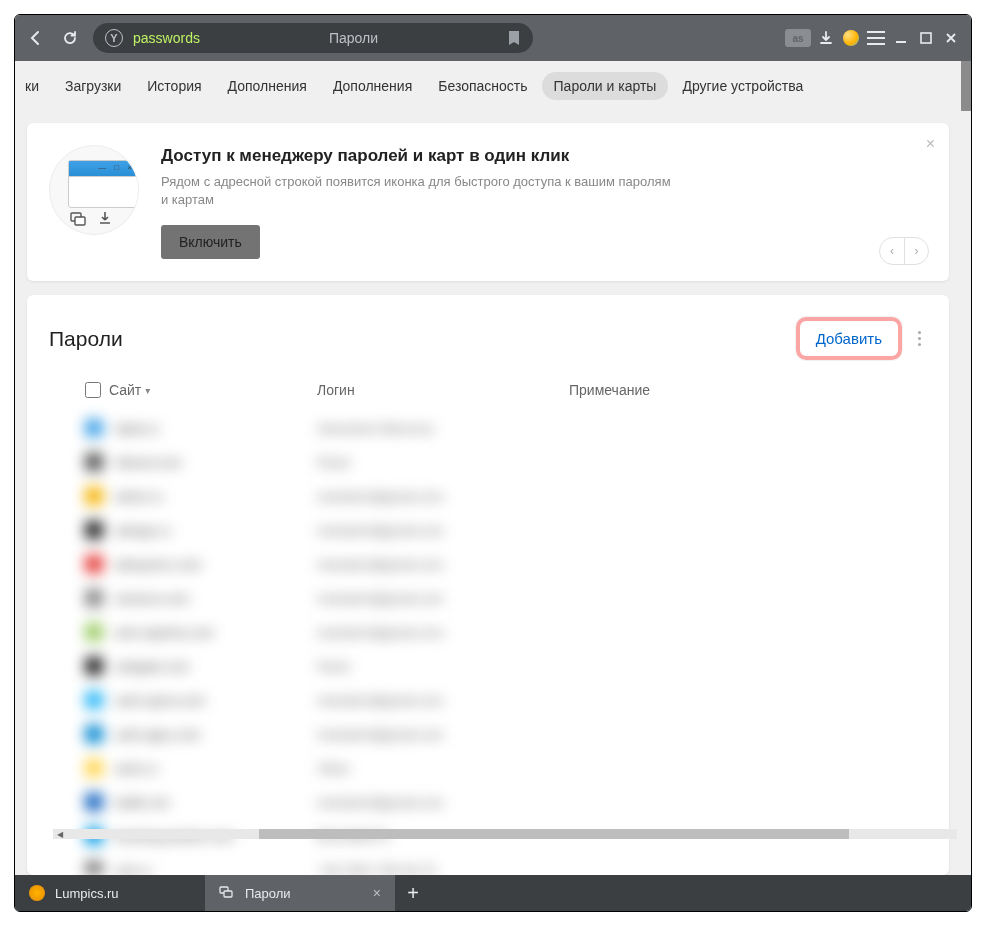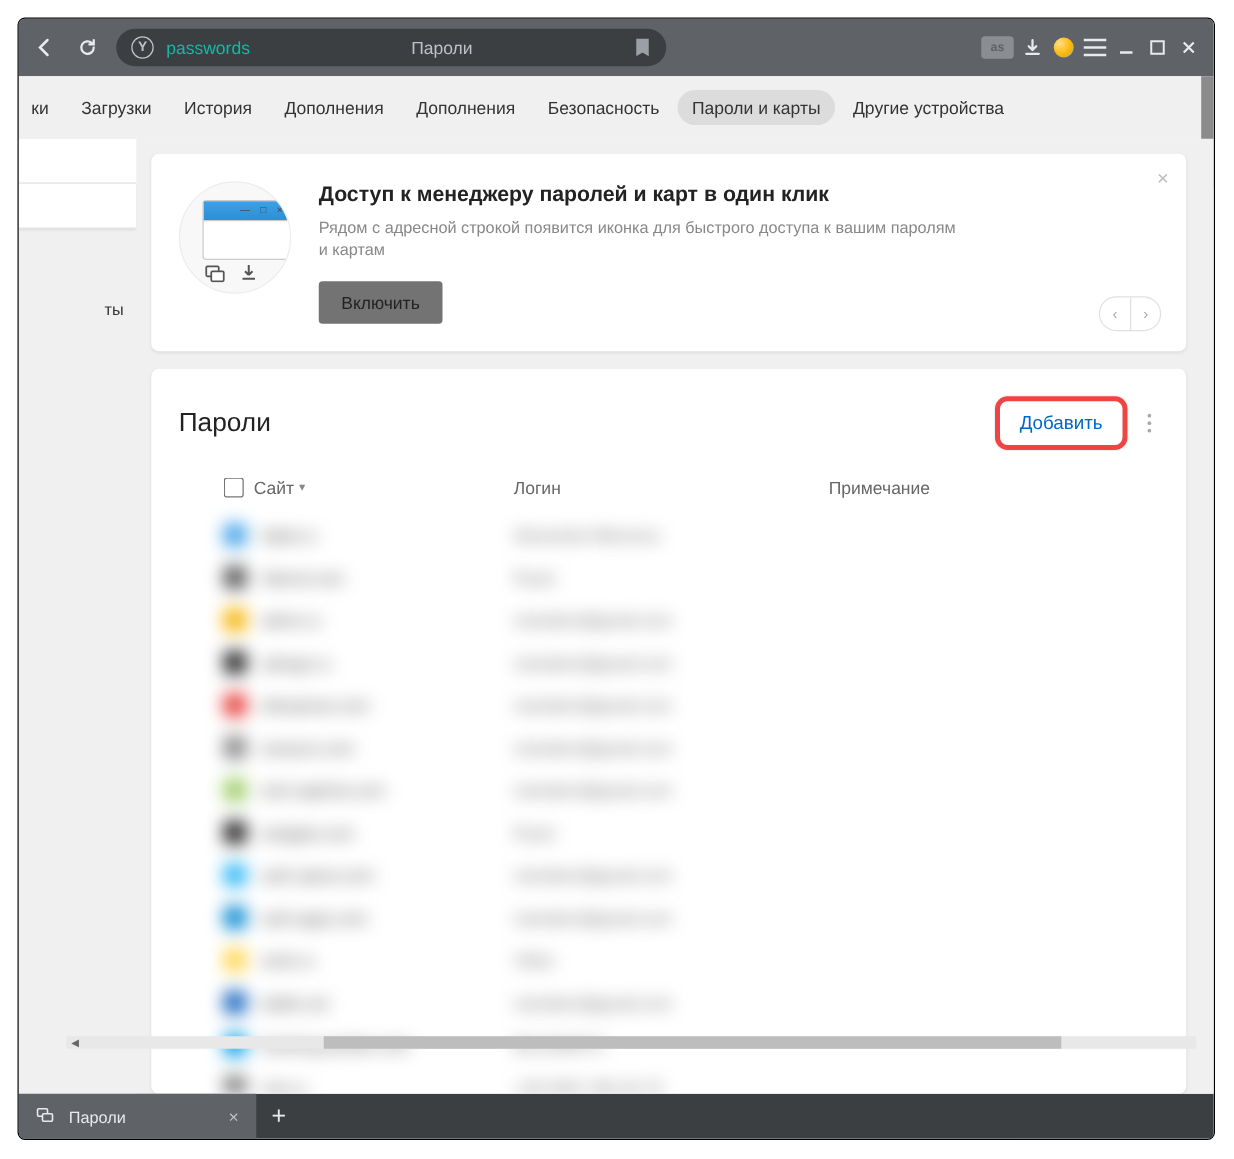--- a/index.html
+++ b/index.html
@@ -5,21 +5,21 @@
 * { margin: 0; padding: 0; box-sizing: border-box; font-family: Arial, Helvetica, sans-serif; }
 body { background: #fff; width: 987px; height: 927px; overflow: hidden; position: relative; }
 
 .viewport { position: absolute; left: 14px; top: 14px; width: 958px; height: 898px; border: 1px solid #000; border-radius: 6px; overflow: hidden; background: #fff; display: flex; flex-direction: column; }
 
 
 .chrome-bar { height: 46px; background: #5f6367; display: flex; align-items: center; padding: 0 10px; gap: 12px; color: #e8eaed; flex: 0 0 auto; }
 .chrome-bar .nav-btn { width: 22px; height: 22px; display:flex; align-items:center; justify-content:center; color:#e8eaed; cursor:pointer; }
 .addr { flex: 0 0 440px; height: 30px; background: #3c3f42; border-radius: 15px; display:flex; align-items:center; padding: 0 12px; gap: 10px; color:#bdc1c6; font-size:14px; }
 .addr .y-icon { width:18px; height:18px; border-radius:50%; border:1.5px solid #bdc1c6; display:flex; align-items:center; justify-content:center; font-size:11px; font-weight:bold; }
-.addr .addr-text { color:#14b8a6; }
+.addr .addr-text { color:#bef264; }
 .addr .gap { flex:1; }
 .addr .title { color:#bdc1c6; }
 .chrome-right { margin-left:auto; display:flex; align-items:center; gap:5px; }
 .chrome-right .ico { width:20px; height:20px; display:flex; align-items:center; justify-content:center; color:#e8eaed; cursor:pointer; }
 .weather-dot { width:16px; height:16px; border-radius:50%; background: radial-gradient(circle at 30% 30%, #ffe082, #ffb300 60%, #4fc3f7); }
 .burger { width:18px; height:14px; display:flex; flex-direction:column; justify-content:space-between; }
 .burger span { height:2px; background:#e8eaed; }
 
 
 .tabs { height: 50px; background:#f0f0f0; display:flex; align-items:center; padding: 0 0 0 0; gap: 6px; font-size:14px; color:#333; position:relative; flex:0 0 auto; }
@@ -53,21 +53,21 @@
 .promo-close { position:absolute; top:12px; right:14px; color:#bbb; font-size:16px; cursor:pointer; }
 .promo-nav { position:absolute; bottom:16px; right:20px; display:flex; border:1px solid #e0e0e0; border-radius:16px; overflow:hidden; }
 .promo-nav span { width:24px; height:26px; display:flex; align-items:center; justify-content:center; color:#aaa; font-size:12px; cursor:pointer; }
 .promo-nav span+span { border-left:1px solid #e0e0e0; }
 
 
 .pw-card { flex:1; display:flex; flex-direction:column; overflow:hidden; padding-bottom:0; }
 .pw-head { display:flex; align-items:center; margin-bottom:22px; }
 .pw-title { font-size:21px; color:#222; flex:1; }
 .add-btn { color:#0066cc; font-size:15px; cursor:pointer; padding:5px 10px; background:none; border:none; }
-.highlight-box { border:4px solid #ef4444; border-radius:10px; padding:4px 6px; display:inline-flex; box-shadow: 0 0 0 1px rgba(0,0,0,.05); }
+.highlight-box { border:4px solid #fca5a5; border-radius:10px; padding:4px 6px; display:inline-flex; box-shadow: 0 0 0 1px rgba(0,0,0,.05); }
 .kebab { margin-left:10px; color:#aaa; font-size:18px; cursor:pointer; padding:0 6px; letter-spacing:0; line-height:1; display:flex; flex-direction:column; gap:3px;}
 .kebab span{width:3px;height:3px;background:#aaa;border-radius:50%;}
 
 .pw-cols { display:flex; font-size:14px; color:#666; padding: 0 10px 10px 36px; align-items:flex-start; }
 .pw-col-check { width:24px; flex:0 0 24px; }
 .pw-col-check input { width:16px; height:16px; }
 .pw-col-site { flex:0 0 208px; display:flex; align-items:center; gap:4px; }
 .pw-col-login { flex:0 0 252px; }
 .pw-col-note { flex:1; }
 .sort-caret { font-size:10px; color:#888; }
@@ -168,25 +168,20 @@
         <div class="tab">Безопасность</div>
         <div class="tab active">Пароли и карты</div>
         <div class="tab">Другие устройства</div>
       </div>
     <div class="tabs-scroll">
         <div class="scroll-thumb"></div>
       </div>
   </div>
 
   <div class="content-wrap">
-    <div class="left-col">
-      <div class="lc-item"></div>
-      <div class="lc-item shadow"></div>
-      <div class="lc-item cut">ты</div>
-    </div>
 
     <div class="main-col">
 
       <div class="card promo">
         <div class="promo-illus">
           <div class="illus-win">
             <div class="illus-bar"></div>
             <div class="illus-ctrl">— □ ×</div>
           </div>
           <div class="illus-icons">
@@ -310,20 +305,24 @@
     </div>
 
     <div class="bottom-scroll">
       <span class="arrow l">◀</span>
       <div class="bth"></div>
     </div>
   </div>
 
   <div class="taskbar">
     <div id="tb-host" style="display:flex;">
+        <div class="tb-tab inactive">
+          <span class="tab-ico lumpics"></span>
+          <span>Lumpics.ru</span>
+        </div>
         <div class="tb-tab active">
           <span class="tab-ico">
             <svg width="16" height="16" viewBox="0 0 16 16">
               <rect x="1" y="2" width="8" height="6" rx="1" stroke="#e8eaed" stroke-width="1.3" fill="none"></rect>
               <rect x="5" y="6" width="8" height="6" rx="1" stroke="#e8eaed" stroke-width="1.3" fill="#5f6367"></rect>
             </svg>
           </span>
           <span>Пароли</span>
           <span class="close-x">×</span>
         </div>

